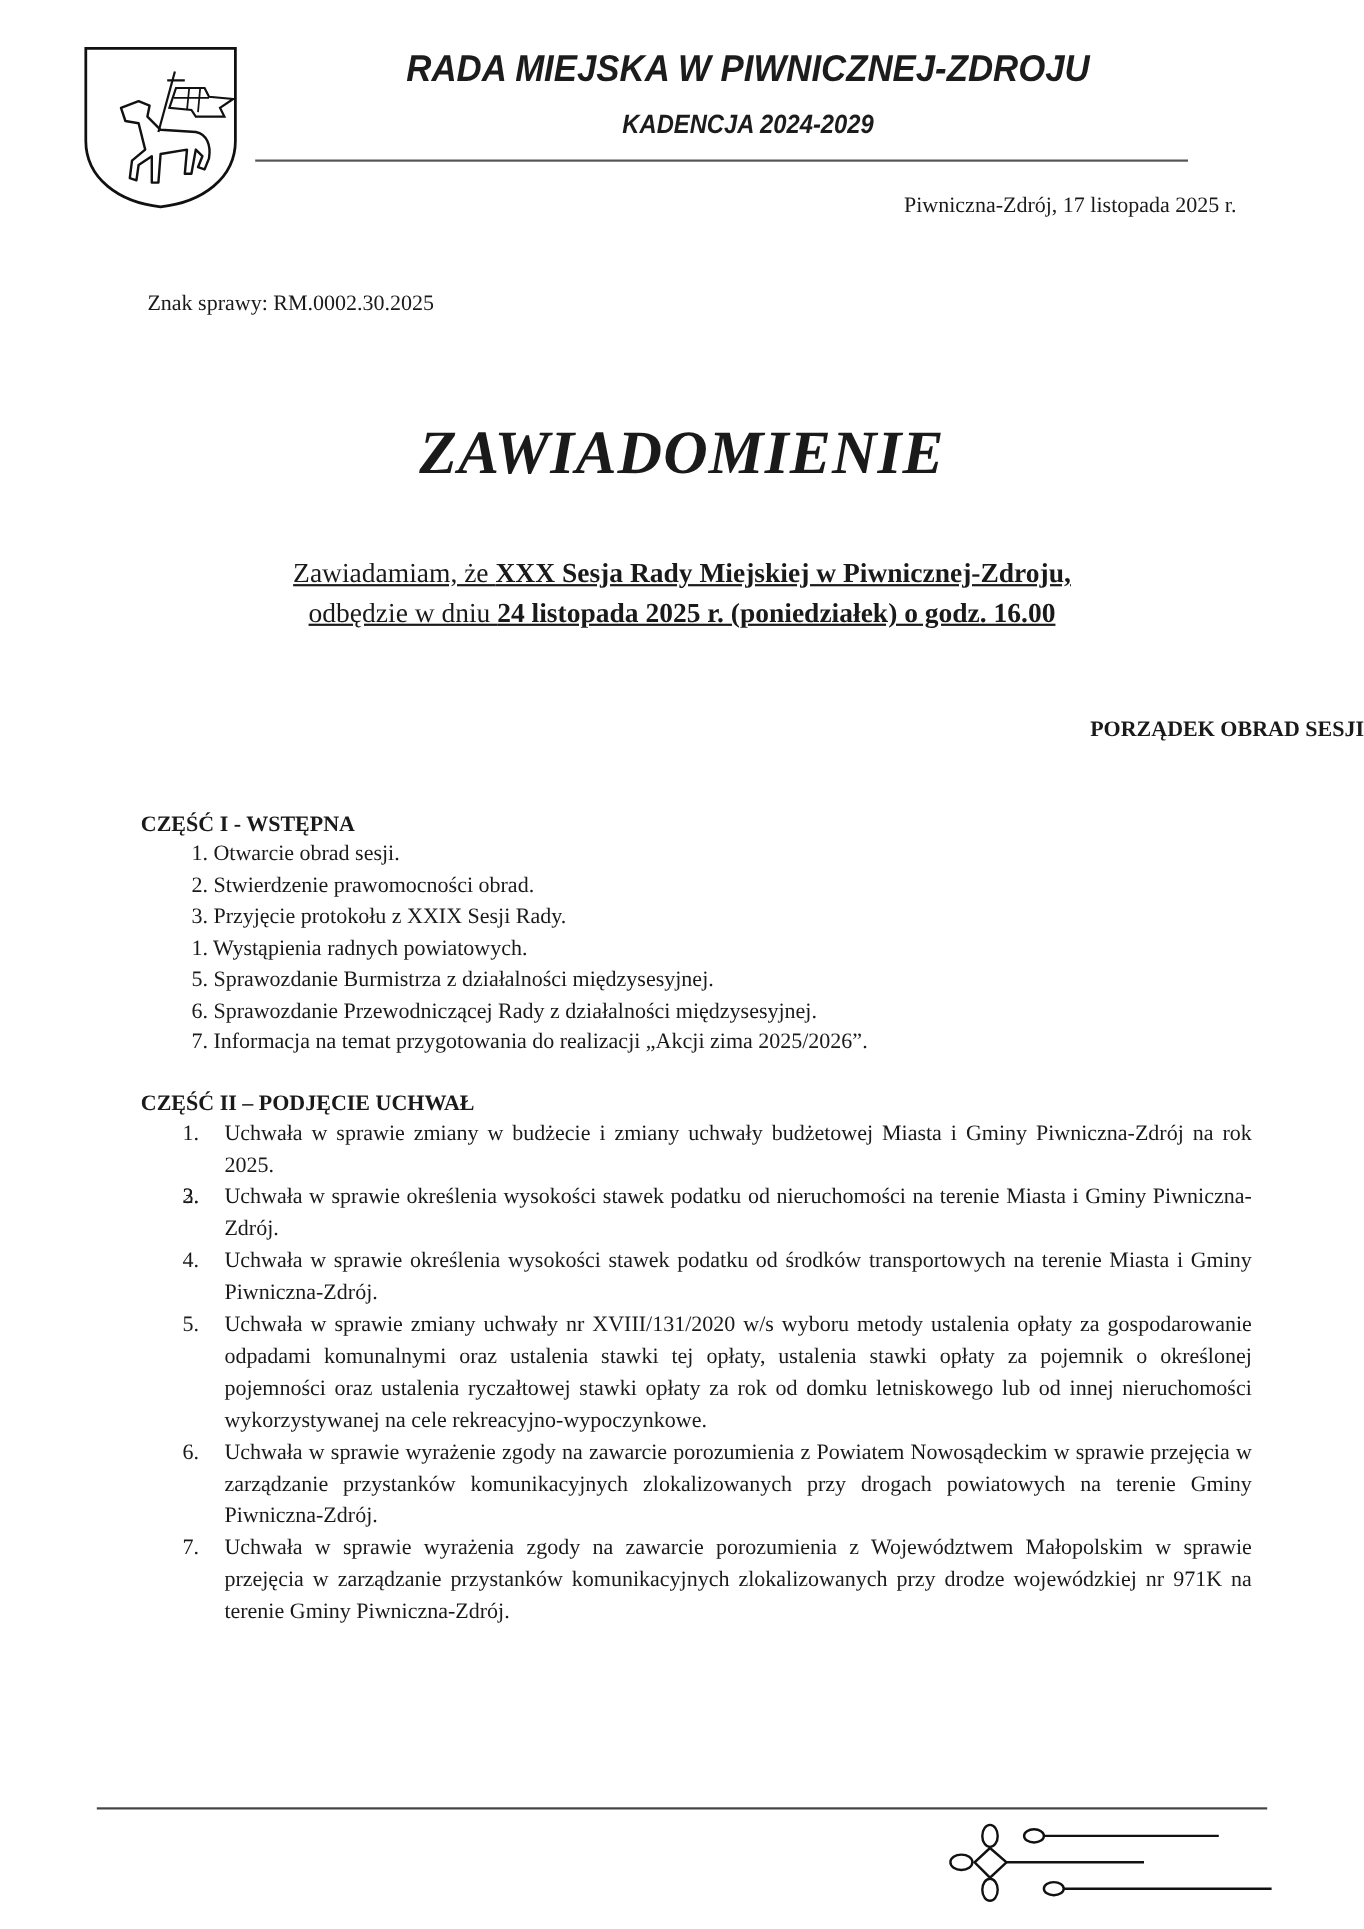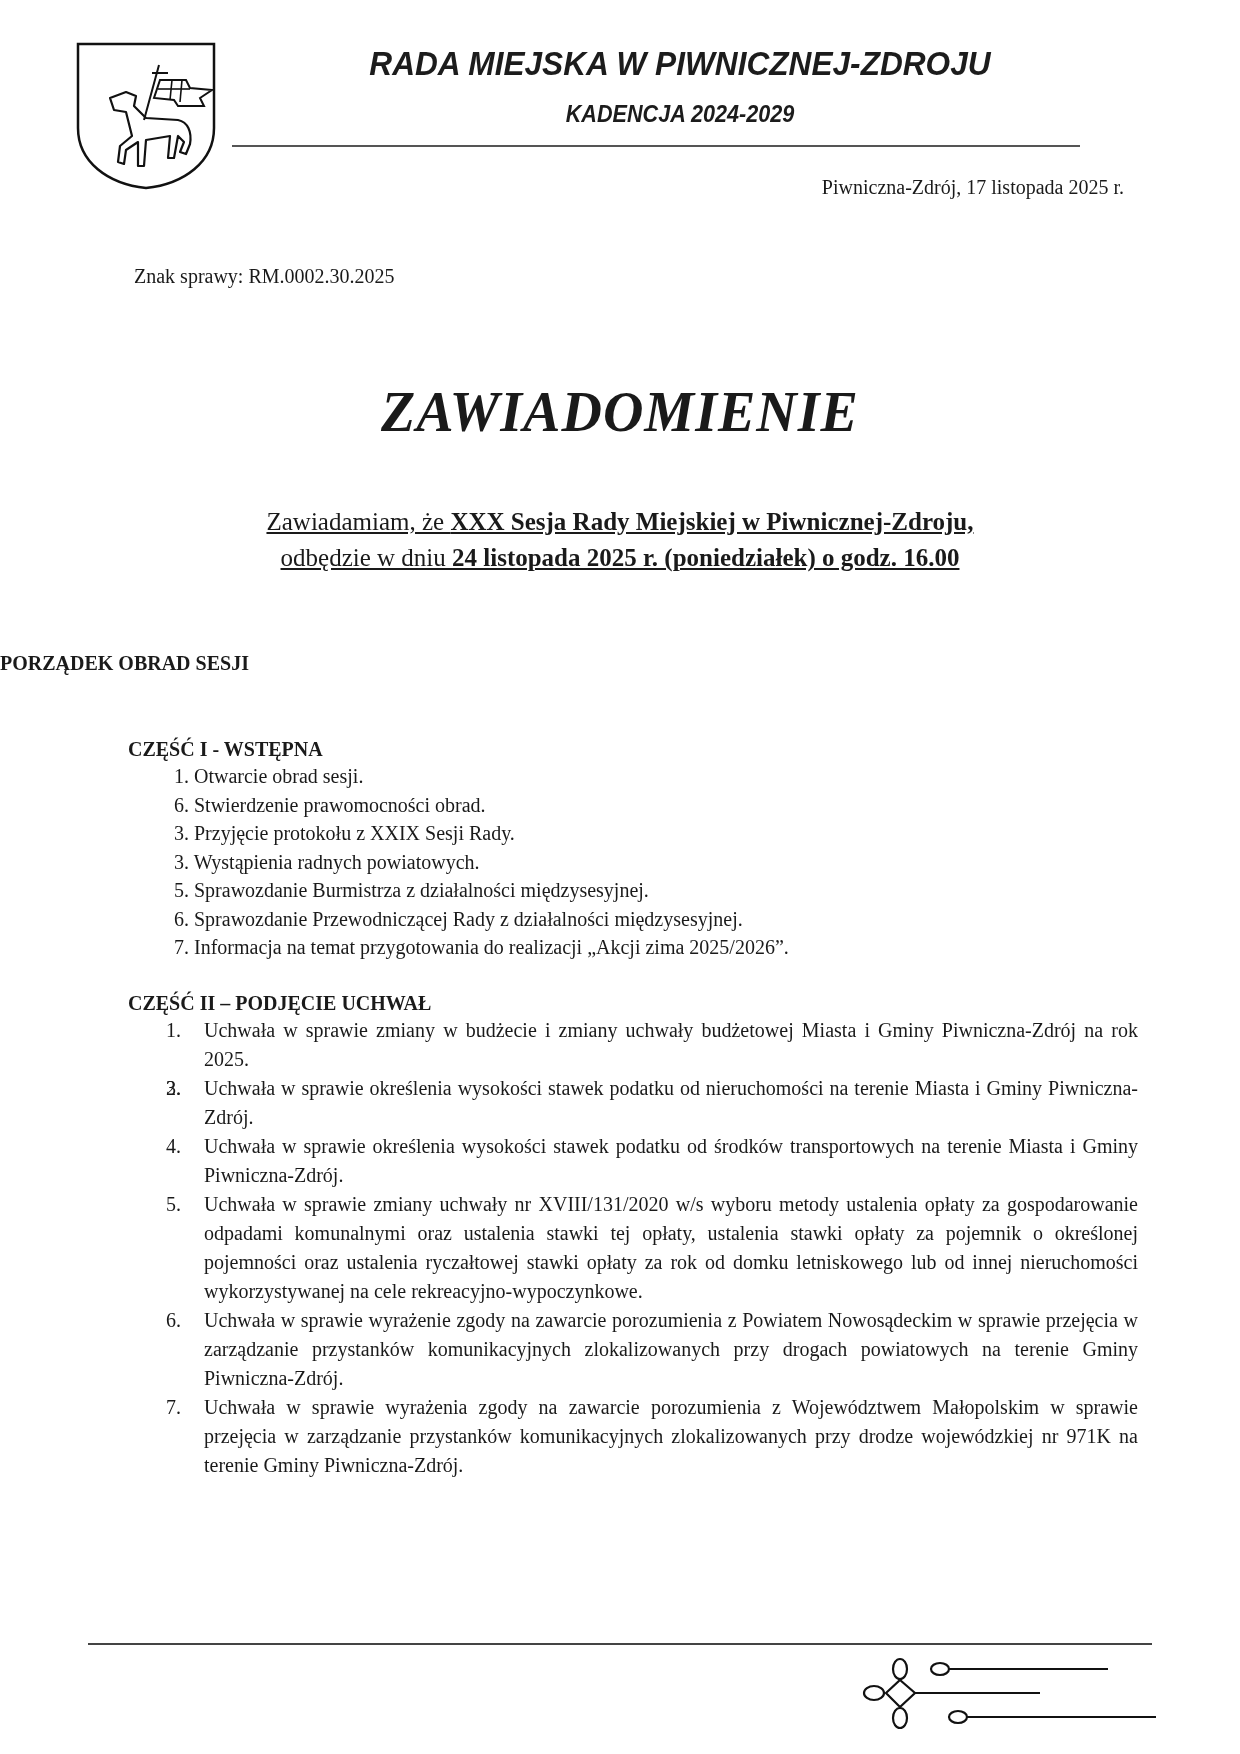--- a/index.html
+++ b/index.html
@@ -13,21 +13,21 @@
     font-family:"Liberation Sans", sans-serif; font-weight:bold; font-style:italic;
     font-size:24px; color:#1c1c1c; transform:scaleX(0.9); transform-origin:center; }
   .hdr-rule { position:absolute; left:232px; top:145px; width:848px; height:2px; background:#555; }
   .date { position:absolute; right:116px; top:176px; font-size:20px; }
   .ref { position:absolute; left:134px; top:265px; font-size:20px; }
   .doc-title { position:absolute; left:0; width:1240px; top:380px; text-align:center;
     font-weight:bold; font-style:italic; font-size:56px; letter-spacing:1px; }
   .intro { position:absolute; left:140px; width:960px; top:504px; text-align:center;
     font-size:25px; line-height:36px;text-decoration:underline; }
   .intro b { font-weight:bold; }
-  .agenda-title { position:absolute; left:0; width:1240px; top:652px; text-align:left;
+  .agenda-title { position:absolute; left:0; width:1240px; top:652px; text-align:right;
     font-weight:bold; font-size:20px; }
   .section { position:absolute; left:128px; width:1010px; }
   .sec-head { font-weight:bold; font-size:20px; line-height:26px; }
   .list1 { margin:0; padding:0; list-style:none; font-size:20px; line-height:28.5px; }
   .list1 li { padding-left:64px; text-indent:-18px; }
   .list2 { margin:0; padding:0; list-style:none; font-size:20px; line-height:29px; text-align:justify; }
   .list2 li { position:relative; padding-left:76px; }
   .list2 .num { position:absolute; left:38px; top:0; }
   .foot-rule { position:absolute; left:88px; top:1643px; width:1064px; height:1.5px; background:#444; }
   .ornament { position:absolute; left:850px; top:1655px; width:320px; height:90px; }
@@ -62,23 +62,23 @@
   <div><span>Zawiadamiam, że </span><b>XXX Sesja Rady Miejskiej w Piwnicznej-Zdroju,</b></div>
   <div><span>odbędzie w dniu </span><b>24 listopada 2025 r. (poniedziałek) o godz. 16.00</b></div>
 </div>
 
 <div class="agenda-title">PORZĄDEK OBRAD SESJI</div>
 
 <div class="section" style="top:736px;">
   <div class="sec-head">CZĘŚĆ I - WSTĘPNA</div>
   <ul class="list1" id="list1">
       <li>1. Otwarcie obrad sesji.</li>
-      <li>6. Stwierdzenie prawomocności obrad.</li>
+      <li>2. Stwierdzenie prawomocności obrad.</li>
       <li>3. Przyjęcie protokołu z XXIX Sesji Rady.</li>
-      <li>3. Wystąpienia radnych powiatowych.</li>
+      <li>1. Wystąpienia radnych powiatowych.</li>
       <li>5. Sprawozdanie Burmistrza z działalności międzysesyjnej.</li>
       <li>6. Sprawozdanie Przewodniczącej Rady z działalności międzysesyjnej.</li>
       <li>7. Informacja na temat przygotowania do realizacji „Akcji zima 2025/2026”.</li>
     </ul>
 </div>
 
 <div class="section" style="top:990px;">
   <div class="sec-head">CZĘŚĆ II – PODJĘCIE UCHWAŁ</div>
   <ul class="list2" id="list2">
       <li><span class="num">1.</span><span>Uchwała w sprawie zmiany w budżecie i zmiany uchwały budżetowej Miasta i Gminy Piwniczna-Zdrój na rok 2025.</span></li>

